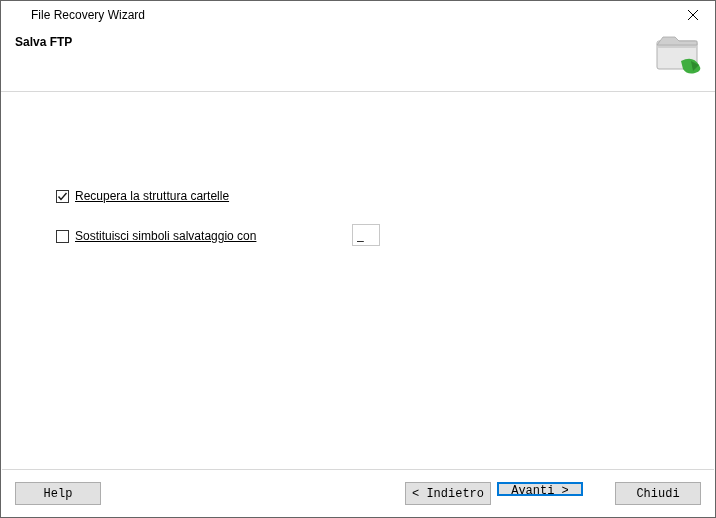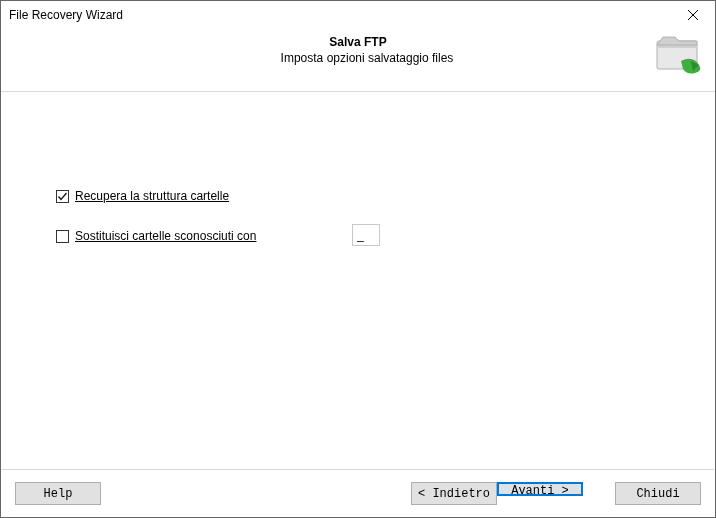--- a/index.html
+++ b/index.html
@@ -15,36 +15,36 @@
     border: 1px solid #646464;
     position: relative;
   }
   .titlebar {
     display: flex;
     align-items: center;
     justify-content: space-between;
     height: 28px;
     padding: 0 0 0 8px;
     background: #fff;
+    margin-left: 22px;
   }
   .titlebar .title { font-size: 12px; }
   .titlebar .close {
     width: 44px;
     height: 28px;
     display: flex;
     align-items: center;
     justify-content: center;
     cursor: default;
   }
   .titlebar .close svg { width: 10px; height: 10px; }
   .header {
     padding: 6px 14px 14px 14px;
     position: relative;
     height: 62px;
-    text-align: center;
   }
   .header .heading {
     font-weight: bold;
     font-size: 12px;
     margin-bottom: 2px;
   }
   .header .subheading {
     font-size: 12px;
     padding-left: 18px;
   }
@@ -131,39 +131,38 @@
     font-family: Liberation Mono, monospace;
     font-size: 12px;
     cursor: default;
     padding: 0;
   }
   button.std.primary {
     border: 2px solid #0078d7;
     width: 86px;
     height: 14px;
   }
-  .btn-group { display: flex; }
+  .btn-group { display: flex; gap: 6px; }
   .gap-right { margin-right: 26px; }
 </style>
 </head>
 <body>
 
 <div class="titlebar">
   <span class="title">File Recovery Wizard</span>
   <div class="close">
     <svg viewBox="0 0 10 10">
       <line x1="0" y1="0" x2="10" y2="10" stroke="#000" stroke-width="1"></line>
       <line x1="10" y1="0" x2="0" y2="10" stroke="#000" stroke-width="1"></line>
     </svg>
   </div>
 </div>
 
 <div class="header">
   <div class="heading">Salva FTP</div>
-  <div class="subheading">Imposta opzioni salvataggio files</div>
   <div class="icon-wrap">
     <svg viewBox="0 0 52 48">
       <rect x="4" y="10" width="40" height="28" rx="2" fill="#e8e8e8" stroke="#b0b0b0" stroke-width="1"></rect>
       <rect x="4" y="10" width="40" height="7" rx="2" fill="#d0d0d0"></rect>
       <path d="M4 14 L10 6 L22 6 L26 10 L44 10 L44 14 Z" fill="#cfcfcf" stroke="#a8a8a8" stroke-width="0.8"></path>
       <path d="M28 30 Q40 24 46 34 Q50 40 42 42 Q34 44 30 38 Z" fill="#3fae3f"></path>
       <path d="M38 30 L46 34 L40 40 Z" fill="#2e8b2e"></path>
     </svg>
   </div>
 </div>
@@ -178,21 +177,21 @@
         <polyline points="1.5,5.5 4,8.5 9.5,2" fill="none" stroke="#1a1a1a" stroke-width="1.4"></polyline>
       </svg>
     </span>
     <span class="chk-label">Recupera la struttura cartelle</span>
   </div>
 
   <div class="row row2">
     <span class="chk">
       
     </span>
-    <span class="chk-label">Sostituisci cartelle sconosciuti con</span>
+    <span class="chk-label">Sostituisci simboli salvataggio con</span>
   </div>
 
   <input type="text" class="sym-input" value="_" style="">
 
 </div>
 
 <hr class="sep-bottom">
 
 <div class="footer">
   <button class="std">Help</button>

